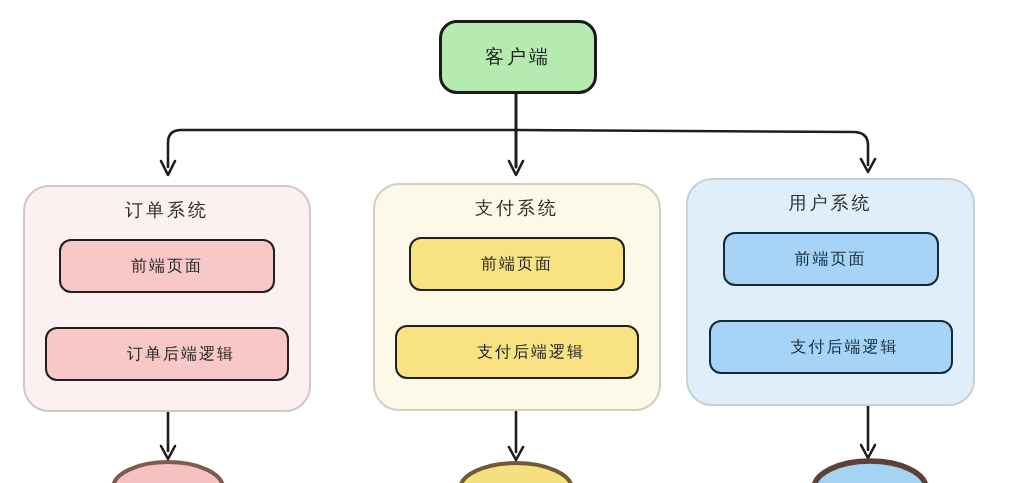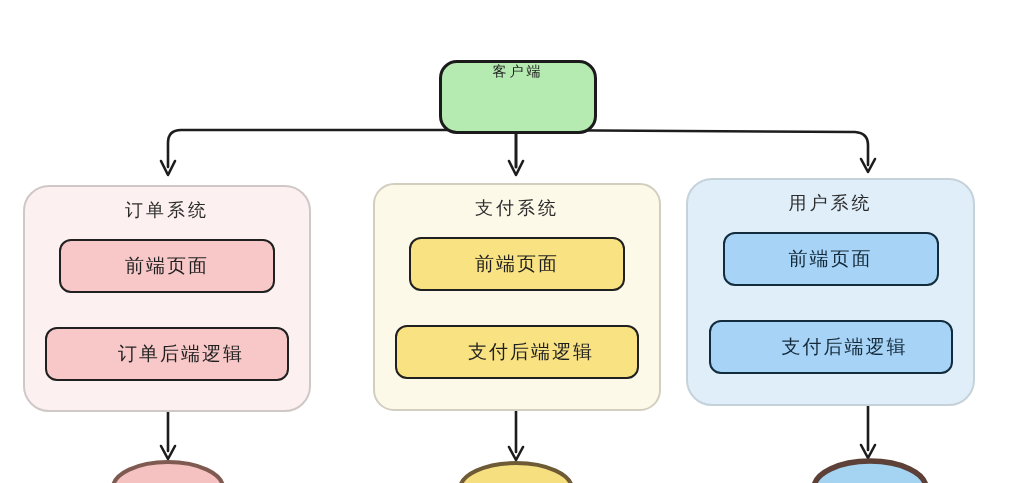--- a/index.html
+++ b/index.html
@@ -9,53 +9,53 @@
     color:var(--text,#222);
     position:relative;
   }
   .canvas{position:absolute;inset:0;width:1032px;height:483px;}
   svg.wires{position:absolute;left:0;top:0;z-index:0;pointer-events:none;}
 
   
   .client-node{
     position:absolute;left:439px;top:20px;width:152px;height:68px;
     background:var(--client-fill);border:3px solid var(--client-border);
-    border-radius:18px;display:flex;align-items:flex-start;justify-content:center;
-    font-size:14px;letter-spacing:3px;font-weight:500;z-index:2;margin-top:40px;
+    border-radius:18px;display:flex;align-items:center;justify-content:center;
+    font-size:19px;letter-spacing:3px;font-weight:500;z-index:2;
   }
 
   
   .panel{
     position:absolute;border-radius:26px;z-index:1;
     border:2px solid;
   }
   .panel-title{
     position:absolute;top:11px;left:0;width:100%;text-align:center;
     font-size:18px;letter-spacing:3px;font-weight:500;color:#2c2c2c;
   }
   .node{
     position:absolute;left:50%;transform:translateX(-50%);
     width:212px;height:50px;border-radius:12px;border:2.5px solid;
     display:flex;align-items:center;justify-content:center;
-    font-size:19px;letter-spacing:2px;font-weight:500;
+    font-size:16px;letter-spacing:2px;font-weight:500;
   }
   .node.frontend{top:52px;}
   .node.backend{top:140px;padding-left:28px;}
 
   .panel.theme-pink{background:var(--pink-panel);border-color:var(--pink-panel-border);}
   .theme-pink .node{background:var(--pink-box);border-color:var(--pink-box-border);color:#1f1f1f;}
 
   .panel.theme-yellow{background:var(--yellow-panel);border-color:var(--yellow-panel-border);}
   .theme-yellow .node{background:var(--yellow-box);border-color:var(--yellow-box-border);color:#1f1f1f;}
 
   .panel.theme-blue{background:var(--blue-panel);border-color:var(--blue-panel-border);}
   .theme-blue .node{background:var(--blue-box);border-color:var(--blue-box-border);color:var(--blue-box-text);}
 
   .panel-order{left:23px;top:185px;width:284px;height:223px;}
-  .panel-payment{left:373px;top:183px;width:284px;height:224px;border-radius:21px;}
+  .panel-payment{left:373px;top:183px;width:284px;height:224px;}
   .panel-user{left:686px;top:178px;width:285px;height:224px;}
 </style>
 </head>
 <body>
 
 <div class="canvas">
 
   <svg class="wires" width="1032" height="483" viewBox="0 0 1032 483">
 
     <path d="M516,89 L516,167" fill="none" style="stroke:var(--line)" stroke-width="3" stroke-linecap="round"></path>

